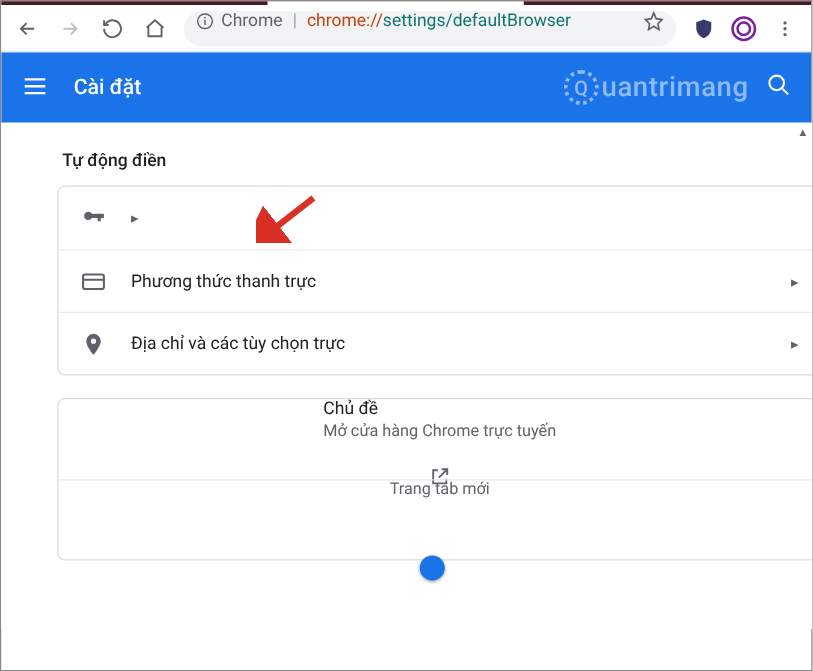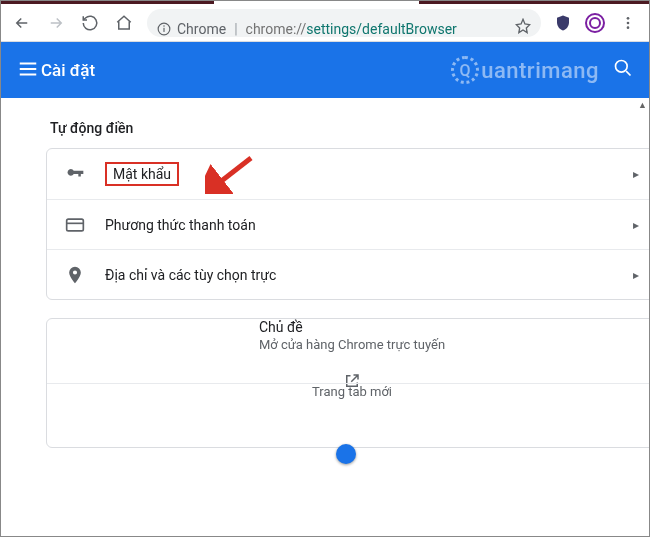--- a/index.html
+++ b/index.html
@@ -10,29 +10,29 @@
   .tabstrip-inner { display: flex; align-items: flex-end; height: 36px; padding-top: 4px; }
   .tab { height: 32px; width: 205px; display: flex; align-items: center; padding: 0 10px; font-size: 12px; color: #ddd; gap: 7px; border-radius: 8px 8px 0 0; position: relative; }
   .tab.active { background: #fff; color: #333; }
   .newtab { width: 28px; height: 28px; display: flex; align-items: center; justify-content: center; color: #fff; font-size: 18px; margin-left: 4px; margin-bottom: 2px;}
   .spacer-wc { margin-left: auto; display:flex; padding-bottom:4px;}
   
   
   .toolbar { height: 38px; background: #fff; border-bottom: 1px solid #dadce0; display: flex; align-items: center; padding: 0 6px; gap: 4px; }
   .tool-btn { width: 30px; height: 30px; display: flex; align-items: center; justify-content: center; color: #5f6368; border-radius: 50%; }
   .tool-btn.disabled { color: #bdc1c6; }
-  .omnibox { flex: 1; height: 28px; background: #f1f3f4; border-radius: 14px; display: flex; align-items: flex-end; padding: 0 10px; gap: 8px; font-size: 14px; color: #5f6368; margin: 0 4px; }
+  .omnibox { flex: 1; height: 28px; background: #f1f3f4; border-radius: 14px; display: flex; align-items: flex-start; padding: 0 10px; gap: 8px; font-size: 14px; color: #5f6368; margin: 0 4px; }
   .omnibox .secure { display: flex; align-items: center; gap: 6px; color: #5f6368; }
-  .omnibox .url-pre { color: #737373; }
+  .omnibox .url-pre { color: #c2410c; }
   .omnibox .url-path { color: #0f766e; }
   .omnibox .star { margin-left: auto; color: #5f6368; }
   .ext-icon { width: 28px; height: 28px; display:flex; align-items:center; justify-content:center; }
   
   
-  .settings-header { height: 56px; background: #1a73e8; color: #fff; display: flex; align-items: center; padding: 0 16px; position: relative; }
+  .settings-header { height: 56px; background: #1a73e8; color: #fff; display: flex; align-items: center; padding: 0 16px; gap: 18px; position: relative; }
   .hamburger { width: 24px; height: 24px; }
   .settings-title { font-size: 17px; font-weight: 500; }
   .watermark { position: absolute; right: 50px; top: 50%; transform: translateY(-50%); font-size: 22px; font-weight: 500; color: rgba(255,255,255,0.5); letter-spacing: 0.5px; display:flex; align-items:center; gap:2px;}
   .watermark .ring { width:28px; height:28px; border:3px dotted rgba(255,255,255,0.5); border-radius:50%; display:inline-flex; align-items:center; justify-content:center; font-size:16px;}
   .search-icon-hdr { position: absolute; right: 16px; top: 50%; transform: translateY(-50%); }
   
   
   .content { height: calc(537px - 36px - 38px - 56px - 2px); overflow-y: auto; background: #fff; padding: 0; position: relative; }
   .content-inner { width: 100%; padding: 12px 18px 0 18px; margin-left: 27px; }
   .section-title { font-size: 14px; color: #202124; font-weight: 500; margin: 10px 4px 12px 4px; }
@@ -167,31 +167,30 @@
             </marker>
           </defs>
           <line x1="46" y1="4" x2="10" y2="32" stroke="#d93025" stroke-width="5" marker-end="url(#ah)"></line>
         </svg>
       <div class="row">
         <span class="row-icon">
             <svg width="20" height="20" viewBox="0 0 24 24" fill="#5f6368">
               <path d="M7 14a4 4 0 1 1 3.5-6H22v4h-3v3h-3v-3h-5.5A4 4 0 0 1 7 14z"></path>
             </svg>
           </span>
-        <span class="row-label"><span class="highlight-box">Mật khẩu</span></span>
         <span class="chev">▸</span>
       </div>
       <div class="row">
         <span class="row-icon">
             <svg width="20" height="20" viewBox="0 0 24 24" fill="none" stroke="#5f6368" stroke-width="2">
               <rect x="2" y="5" width="20" height="14" rx="2"></rect>
               <path d="M2 10h20"></path>
             </svg>
           </span>
-        <span class="row-label">Phương thức thanh toán</span>
+        <span class="row-label">Phương thức thanh trực</span>
         <span class="chev">▸</span>
       </div>
       <div class="row">
         <span class="row-icon">
             <svg width="20" height="20" viewBox="0 0 24 24" fill="#5f6368">
               <path d="M12 2a7 7 0 0 0-7 7c0 5 7 13 7 13s7-8 7-13a7 7 0 0 0-7-7zm0 9.5A2.5 2.5 0 1 1 14.5 9 2.5 2.5 0 0 1 12 11.5z"></path>
             </svg>
           </span>
         <span class="row-label">Địa chỉ và các tùy chọn trực</span>
         <span class="chev">▸</span>

